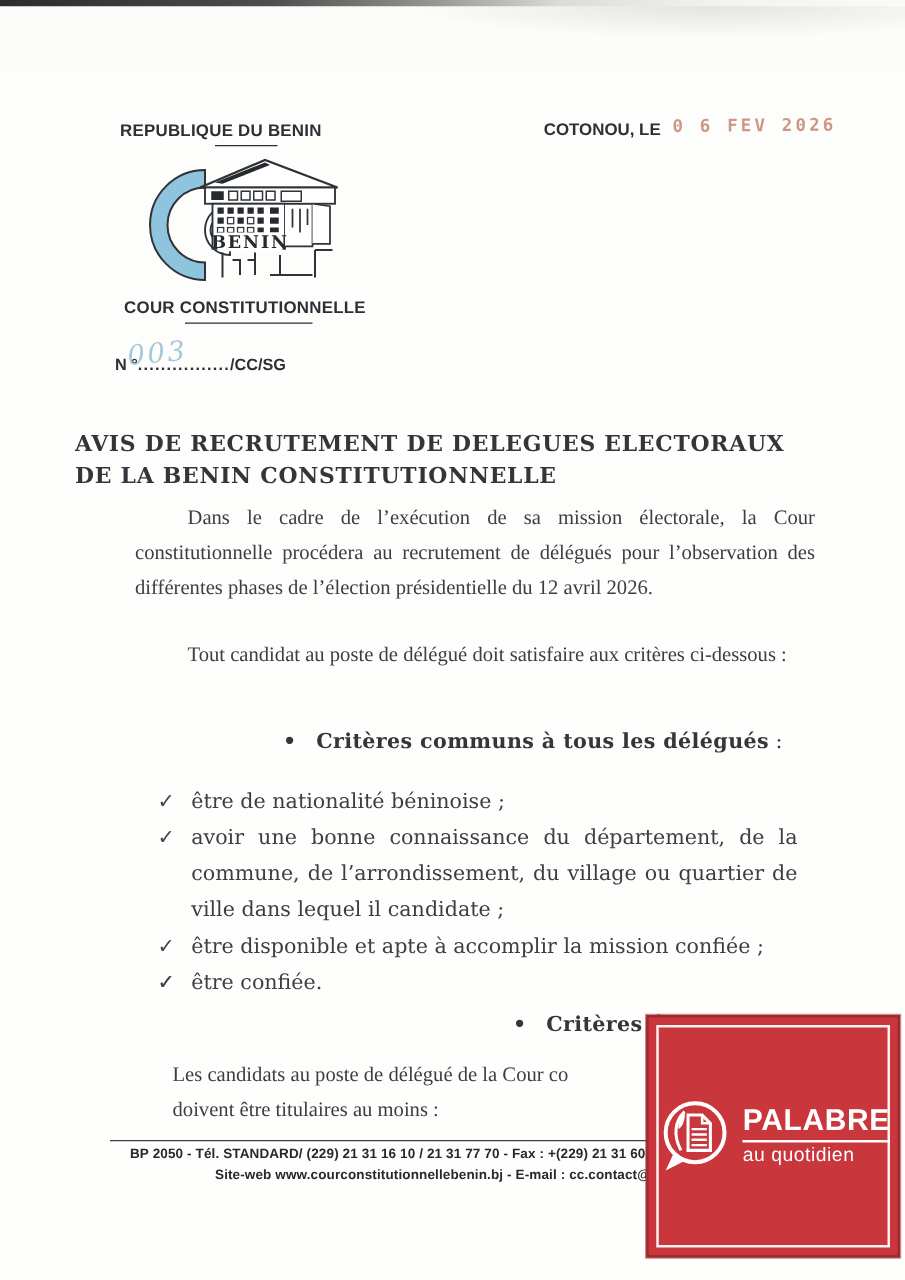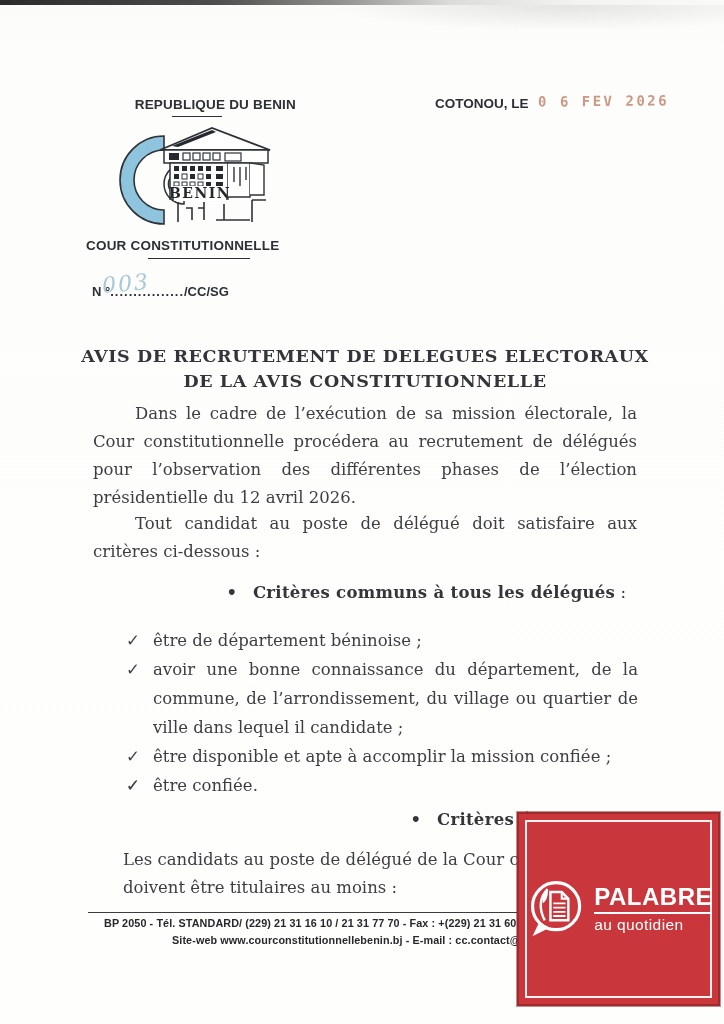--- a/index.html
+++ b/index.html
@@ -19,27 +19,28 @@
     background: linear-gradient(to right, #141414 0%, #3a3a3a 30%, #8a8a88 48%, #d8d8d5 62%, #f2f2ef 80%, #fafaf8 100%);
     opacity: .9;
   }
   .scan-top-shade {
     position: absolute; top: 5px; left: 330px; width: 394px; height: 26px;
     background: radial-gradient(ellipse at 60% 0%, rgba(120,120,115,.18), rgba(255,255,255,0) 70%);
   }
   
   .republic {
     position: absolute; top: 97px; left: 96px; width: 200px;
-    text-align: right;
+    text-align: left;
     font-family: "Liberation Sans", sans-serif;
     font-weight: bold; font-size: 13.5px; color: #2c2f34; letter-spacing: .2px;
   }
   .republic-underline { position: absolute; top: 116px; left: 172px; width: 50px; height: 0; border-top: 1.6px solid #2c2f34; }
   .institution {
     position: absolute; top: 238px; left: 86px; width: 220px;
+    text-align: center;
     font-family: "Liberation Sans", sans-serif;
     font-weight: bold; font-size: 13.5px; color: #2c2f34; letter-spacing: .2px;
   }
   .institution-underline { position: absolute; top: 258px; left: 148px; width: 102px; height: 0; border-top: 1.6px solid #2c2f34; }
   .logo { position: absolute; top: 120px; left: 112px; }
   .place-line {
     position: absolute; top: 96px; left: 435px;
     font-family: "Liberation Sans", sans-serif;
     font-weight: bold; font-size: 13.5px; color: #2c2f34; text-align: center;
   }
@@ -58,29 +59,30 @@
   .ref-dots { letter-spacing: 1px; }
   .ref-handwritten {
     position: absolute; top: 271px; left: 102px;
     font-family: "DejaVu Serif", serif; font-style: italic;
     font-size: 22px; letter-spacing: 2px;
     color: #a3c6d8; transform: rotate(-5deg); opacity: .95;
   }
   
   .doc-title {
     position: absolute; top: 344px; left: 60px; width: 610px;
-    text-align: center;
+    text-align: left;
     font-weight: bold; font-size: 17.5px; line-height: 25px;
     letter-spacing: .6px; color: #34353a;
   }
   
   .para {
-    position: absolute; left: 93px; width: 544px;
+    position: absolute; left: 108px; width: 544px;
     font-size: 16.5px; line-height: 28px; text-align: justify;
     color: #3d3e41;
+    font-family: Liberation Serif, serif;
   }
   .p1 { top: 400px; text-indent: 42px; }
   .p2 { top: 510px; text-indent: 42px; }
   .p3 { top: 846px; text-indent: 30px; text-align: left; }
   .bullet-row {
     position: absolute; left: 126px; width: 500px;
     font-size: 16.5px; color: #35363a; text-align: right;
   }
   .b1 { top: 583px; }
   .b2 { top: 810px; }
@@ -200,30 +202,30 @@
   <div class="institution-underline"></div>
 
   <div class="place-line">COTONOU, LE</div>
   <div class="date-stamp">0 6 FEV 2026</div>
 
   <div class="ref-line"><span>N °</span><span class="ref-dots">................</span><span>/CC/SG</span></div>
   <div class="ref-handwritten">003</div>
 
   <div class="doc-title">
     <div>AVIS DE RECRUTEMENT DE DELEGUES ELECTORAUX</div>
-    <div>DE LA AVIS CONSTITUTIONNELLE</div>
+    <div>DE LA BENIN CONSTITUTIONNELLE</div>
   </div>
 
   <div class="para p1">Dans le cadre de l’exécution de sa mission électorale, la Cour constitutionnelle procédera au recrutement de délégués pour l’observation des différentes phases de l’élection présidentielle du 12 avril 2026.</div>
   <div class="para p2">Tout candidat au poste de délégué doit satisfaire aux critères ci-dessous :</div>
 
   <div class="bullet-row b1"><span class="bullet-dot">•</span><span class="bullet-label">Critères communs à tous les délégués</span><span class="bullet-colon"> :</span></div>
 
   <ul class="checklist">
-    <li><span class="check-glyph">✓</span><span>être de département béninoise ;</span></li>
+    <li><span class="check-glyph">✓</span><span>être de nationalité béninoise ;</span></li>
     <li><span class="check-glyph">✓</span><span>avoir une bonne connaissance du département, de la commune, de l’arrondissement, du village ou quartier de ville dans lequel il candidate ;</span></li>
     <li><span class="check-glyph">✓</span><span>être disponible et apte à accomplir la mission confiée ;</span></li>
     <li><span class="check-glyph">✓</span></li>
     <li><span class="check-glyph">✓</span><span>être confiée.</span></li>
   </ul>
 
   <div class="bullet-row b2"><span class="bullet-dot">•</span><span class="bullet-label">Critères électorale</span><span class="bullet-colon"> :</span></div>
 
   <div class="para p3">
     <div style="text-indent:30px;">Les candidats au poste de délégué de la Cour co</div>

